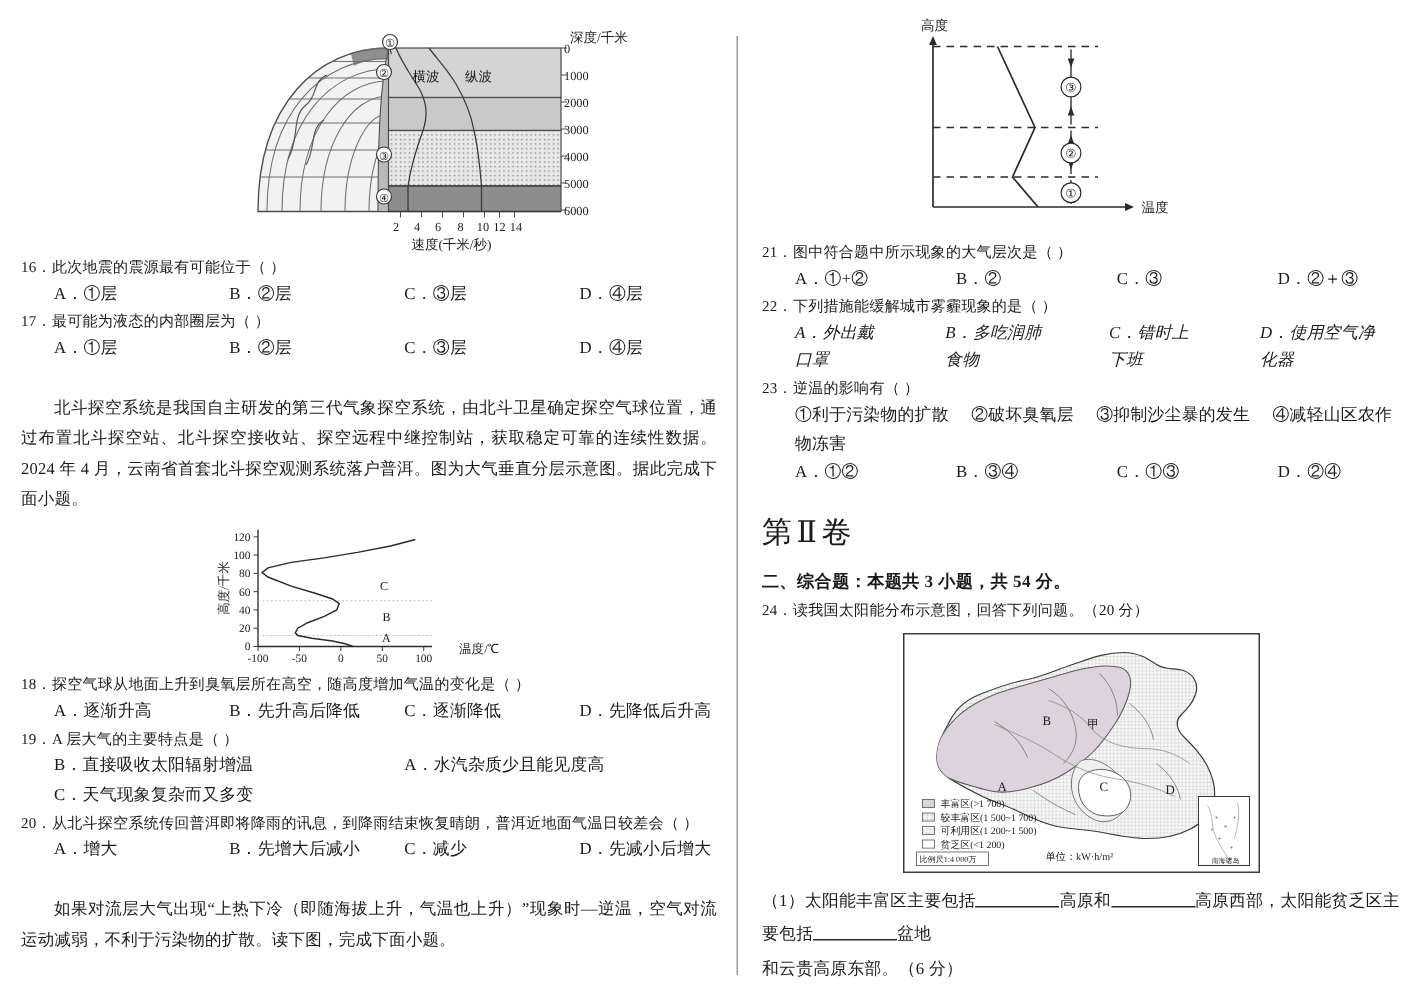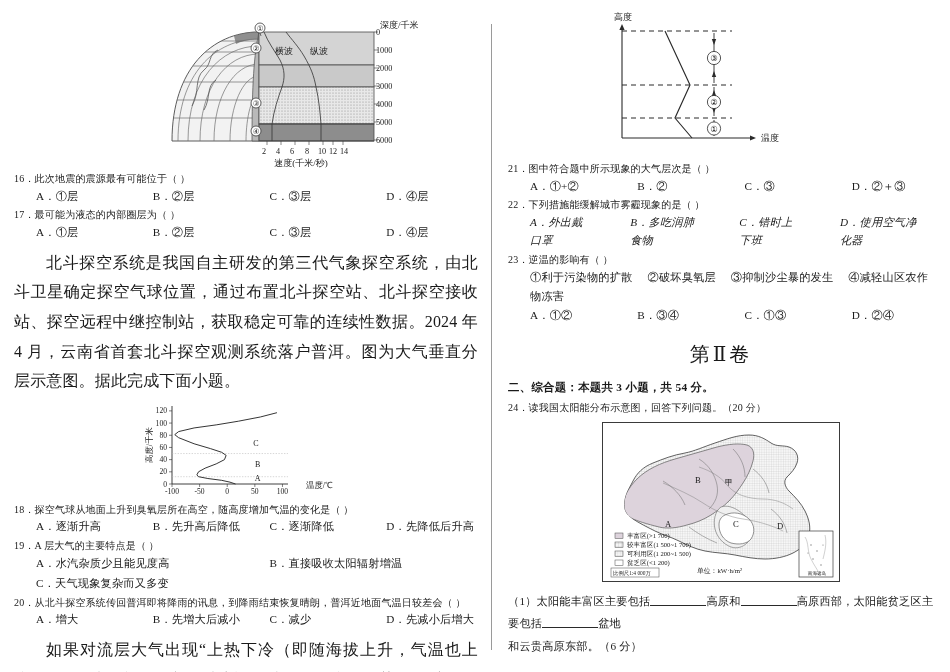--- a/index.html
+++ b/index.html
@@ -48,24 +48,24 @@
     line-height: 1.6;
     margin: 0 0 2px 0;
     padding-left: 22px;
     letter-spacing: .2px;
     gap: 25px;
   }
   .opts.four > span { width: 25%; }
   .opts.two  > span { width: 50%; }
   .opts.free > span { margin-right: 16px; font-style: italic; }
   .para {
-    font-size: 16px;
+    font-size: 11px;
     line-height: 1.85;
     text-indent: 2em;
-    margin: 6px 0 4px 0;
+    margin: 20px 0 4px 0;
     text-align: justify;
     letter-spacing: .15px;
   }
   .stem-list {
     font-size: 11.2px;
     line-height: 1.7;
     padding-left: 22px;
     margin: 1px 0;
     letter-spacing: .2px;
   }
@@ -91,21 +91,21 @@
   
   .fig-ht {
     position: relative;
     width: 290px;
     height: 145px;
     margin: 12px auto 4px 72px;
   }
 
   
   .vol-title {
-    text-align: center;
+    text-align: left;
     font-size: 20px;
     font-family: "Liberation Serif", "DejaVu Serif", serif;
     letter-spacing: 3px;
     margin: 16px 0 12px 0;
     font-weight: normal;
   }
   .section-head {
     font-size: 11.4px;
     font-weight: bold;
     margin: 6px 0 5px 0;
@@ -325,22 +325,22 @@
     <div class="q">18．探空气球从地面上升到臭氧层所在高空，随高度增加气温的变化是（    ）</div>
     <div class="opts four">
       <span class="opt">A．逐渐升高</span>
       <span class="opt">B．先升高后降低</span>
       <span class="opt">C．逐渐降低</span>
       <span class="opt">D．先降低后升高</span>
     </div>
 
     <div class="q">19．A 层大气的主要特点是（    ）</div>
     <div class="opts two">
+      <span class="opt">B．直接吸收太阳辐射增温</span>
       <span class="opt">A．水汽杂质少且能见度高</span>
-      <span class="opt">B．直接吸收太阳辐射增温</span>
     </div>
     <div class="opts two">
       <span class="opt">C．天气现象复杂而又多变</span>
     </div>
 
     <div class="q">20．从北斗探空系统传回普洱即将降雨的讯息，到降雨结束恢复晴朗，普洱近地面气温日较差会（    ）</div>
     <div class="opts four">
       <span class="opt">A．增大</span>
       <span class="opt">B．先增大后减小</span>
       <span class="opt">C．减少</span>

